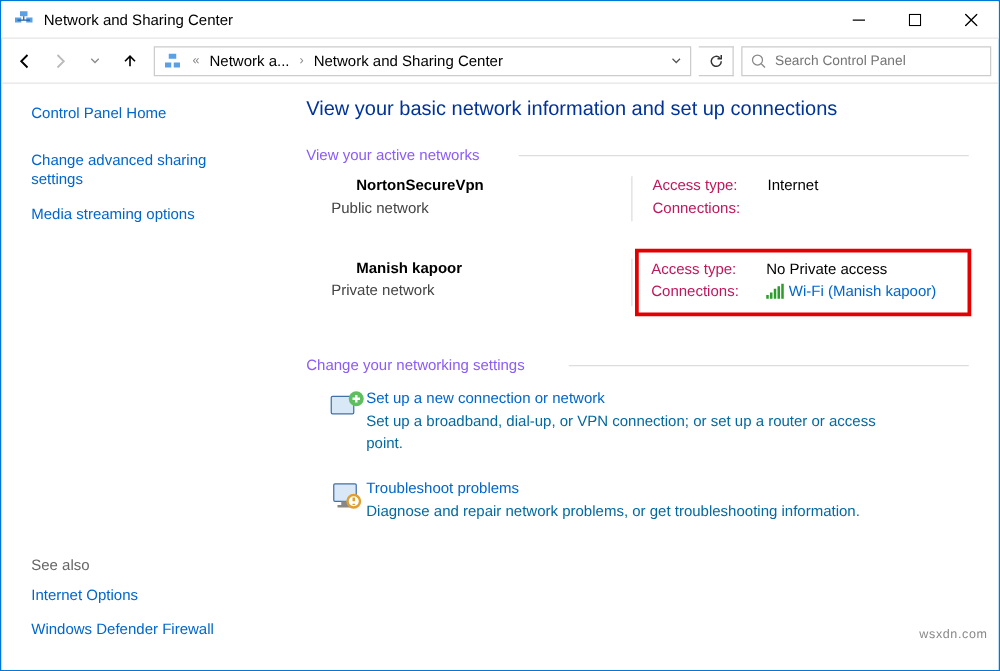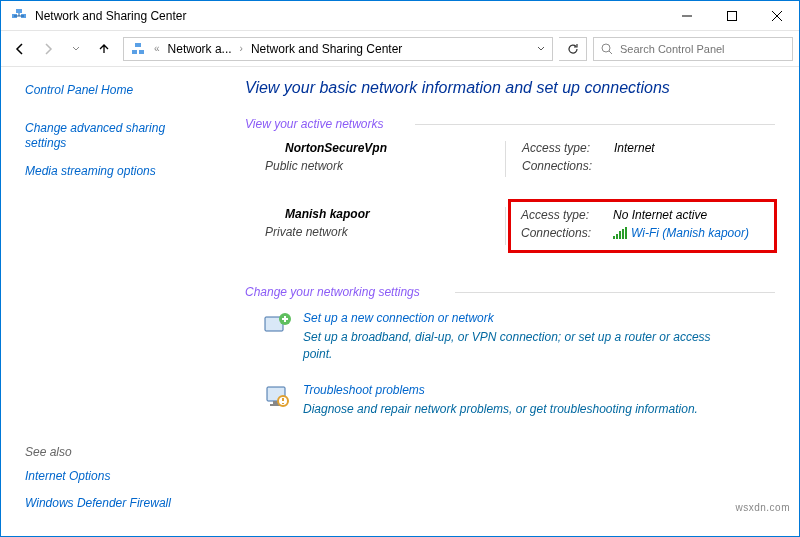--- a/index.html
+++ b/index.html
@@ -13,43 +13,43 @@
 .nav-btn.enabled { color: #000; cursor: pointer; }
 .nav-btn.disabled { color: #bbb; }
 .breadcrumb { flex: 1; height: 24px; border: 1px solid #ccc; display: flex; align-items: center; padding: 0 2px; margin: 0 4px; }
 .bc-icon { width: 16px; height: 16px; margin: 0 4px; }
 .bc-sep { color: #888; padding: 0 4px; font-size: 10px; }
 .bc-item { padding: 0 4px; height: 22px; display: flex; align-items: center; cursor: pointer; }
 .bc-chev { width: 20px; display: flex; align-items: center; justify-content: center; border-left: 1px solid transparent; height: 22px; cursor: pointer; }
 .refresh-btn { width: 28px; height: 24px; display: flex; align-items: center; justify-content: center; border: 1px solid #ccc; border-left: none; cursor: pointer; }
 .searchbox { width: 200px; height: 24px; border: 1px solid #ccc; display: flex; align-items: center; margin-left: 4px; padding: 0 6px; color: #888; gap: 6px; }
 .searchbox input { border: none; outline: none; flex: 1; color: #666; font-size: 11px; background: transparent; }
-.body { display: flex; height: calc(537px - 30px - 36px - 2px); font-style: italic; }
+.body { display: flex; height: calc(537px - 30px - 36px - 2px); }
 .sidebar { width: 220px; padding: 16px 12px 12px 24px; display: flex; flex-direction: column; }
 .sidebar a { color: #0066cc; text-decoration: none; display: block; margin-bottom: 12px; line-height: 1.3; cursor: pointer; }
 .sidebar .spacer { flex: 1; }
 .sidebar .seealso-label { color: #666; margin-bottom: 10px; }
 .main { flex: 1; padding: 12px 24px 4px 24px; overflow: auto; }
 .main h1 { color: #003399; font-size: 16px; font-weight: normal; margin-bottom: 20px; }
 .section-label { color: #8b5cf6; font-size: 12px; margin-bottom: 6px; position: relative; }
 .section-label::after { content: ""; position: absolute; left: 170px; right: 0; top: 50%; height: 1px; background: #ddd; }
 .section-label.short::after { left: 210px; }
 .networks { padding: 4px 0 10px 20px; }
 .network-row { display: flex; margin-bottom: 30px; position: relative; }
 .net-left { width: 240px; }
 .net-name { font-weight: bold; margin-bottom: 4px; margin-left: 20px; }
 .net-type { color: #444; }
 .net-right { border-left: 1px solid #ddd; padding-left: 16px; min-width: 260px; }
 .kv { display: flex; margin-bottom: 4px; }
-.kv .k { width: 92px; color: #404040; }
+.kv .k { width: 92px; color: #be185d; }
 .kv .v { color: #000; display: flex; align-items: center; gap: 4px; }
 .kv .v a { color: #0066cc; text-decoration: none; text-align: right; }
 .highlight-box { border: 3px solid #e40000; padding: 6px 10px; margin: -8px -12px -8px -14px; }
 .settings-list { padding: 6px 0 0 18px; }
-.setting-item { display: flex; margin-bottom: 20px; gap: 10px; }
+.setting-item { display: flex; margin-bottom: 20px; }
 .setting-icon { width: 30px; height: 28px; flex-shrink: 0; }
 .setting-text a { color: #0066cc; text-decoration: none; display: block; margin-bottom: 4px; cursor: pointer; }
 .setting-text .desc { color: #0369a1; line-height: 1.4; max-width: 440px; }
 .watermark { position: absolute; bottom: 24px; right: 10px; font-size: 10px; color: #888; letter-spacing: 0.5px; }
 .wifi-bars { display: inline-flex; align-items: flex-end; gap: 1px; height: 12px; }
 .wifi-bars span { width: 2px; background: #2a9d2a; }
 .wifi-bars span:nth-child(1){height:3px}.wifi-bars span:nth-child(2){height:5px}.wifi-bars span:nth-child(3){height:8px}.wifi-bars span:nth-child(4){height:10px}.wifi-bars span:nth-child(5){height:12px}
 </style>
 </head>
 <body>
@@ -166,21 +166,21 @@
 
       <div class="network-row">
         <div class="net-left">
           <div class="net-name">Manish kapoor</div>
           <div class="net-type">Private network</div>
         </div>
         <div class="net-right">
           <div class="highlight-box">
             <div class="kv">
                 <div class="k">Access type:</div>
-                <div class="v">No Internet active</div>
+                <div class="v">No Private access</div>
               </div>
             <div class="kv">
                 <div class="k">Connections:</div>
                 <div class="v">
               <span class="wifi-bars">
                     <span></span>
                     <span></span>
                     <span></span>
                     <span></span>
                     <span></span>

